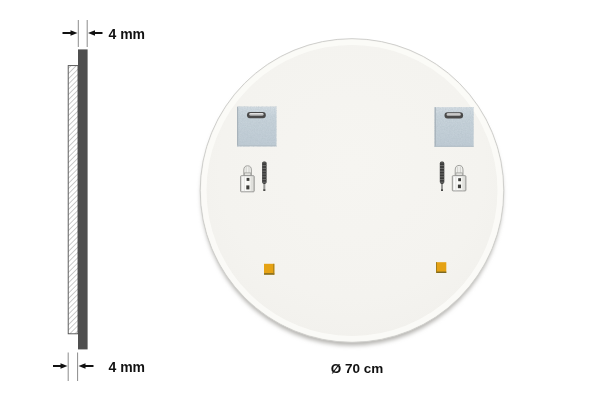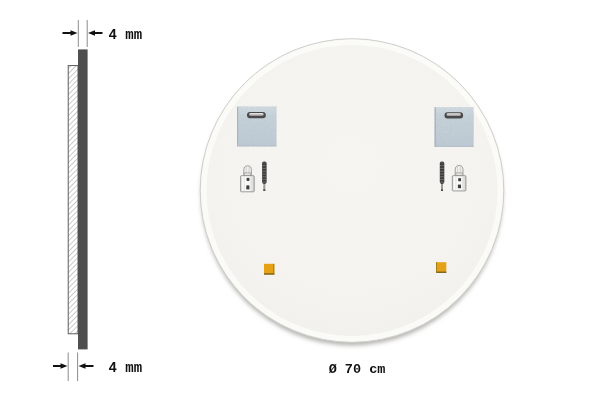--- a/index.html
+++ b/index.html
@@ -1,17 +1,17 @@
 <!DOCTYPE html>
 <html><head>
 <meta charset="utf-8">
 <style>
   html,body{margin:0;padding:0;background:#ffffff;}
   #stage{position:relative;width:600px;height:400px;background:#14b8a6;overflow:hidden;
-         font-family:Liberation Mono, monospace;}
+         font-family:Liberation Sans, sans-serif;}
   svg{display:block;}
 </style>
 </head>
 <body>
 <div id="stage">
 <svg width="600" height="400" viewBox="0 0 600 400">
   <defs>
     <pattern id="hatch" width="3.7" height="3.7" patternUnits="userSpaceOnUse" patternTransform="rotate(45)">
       <rect width="3.7" height="3.7" fill="#ffffff"></rect>
       <line x1="0" y1="0" x2="0" y2="3.7" stroke="#8a8a8a" stroke-width="0.9"></line>

